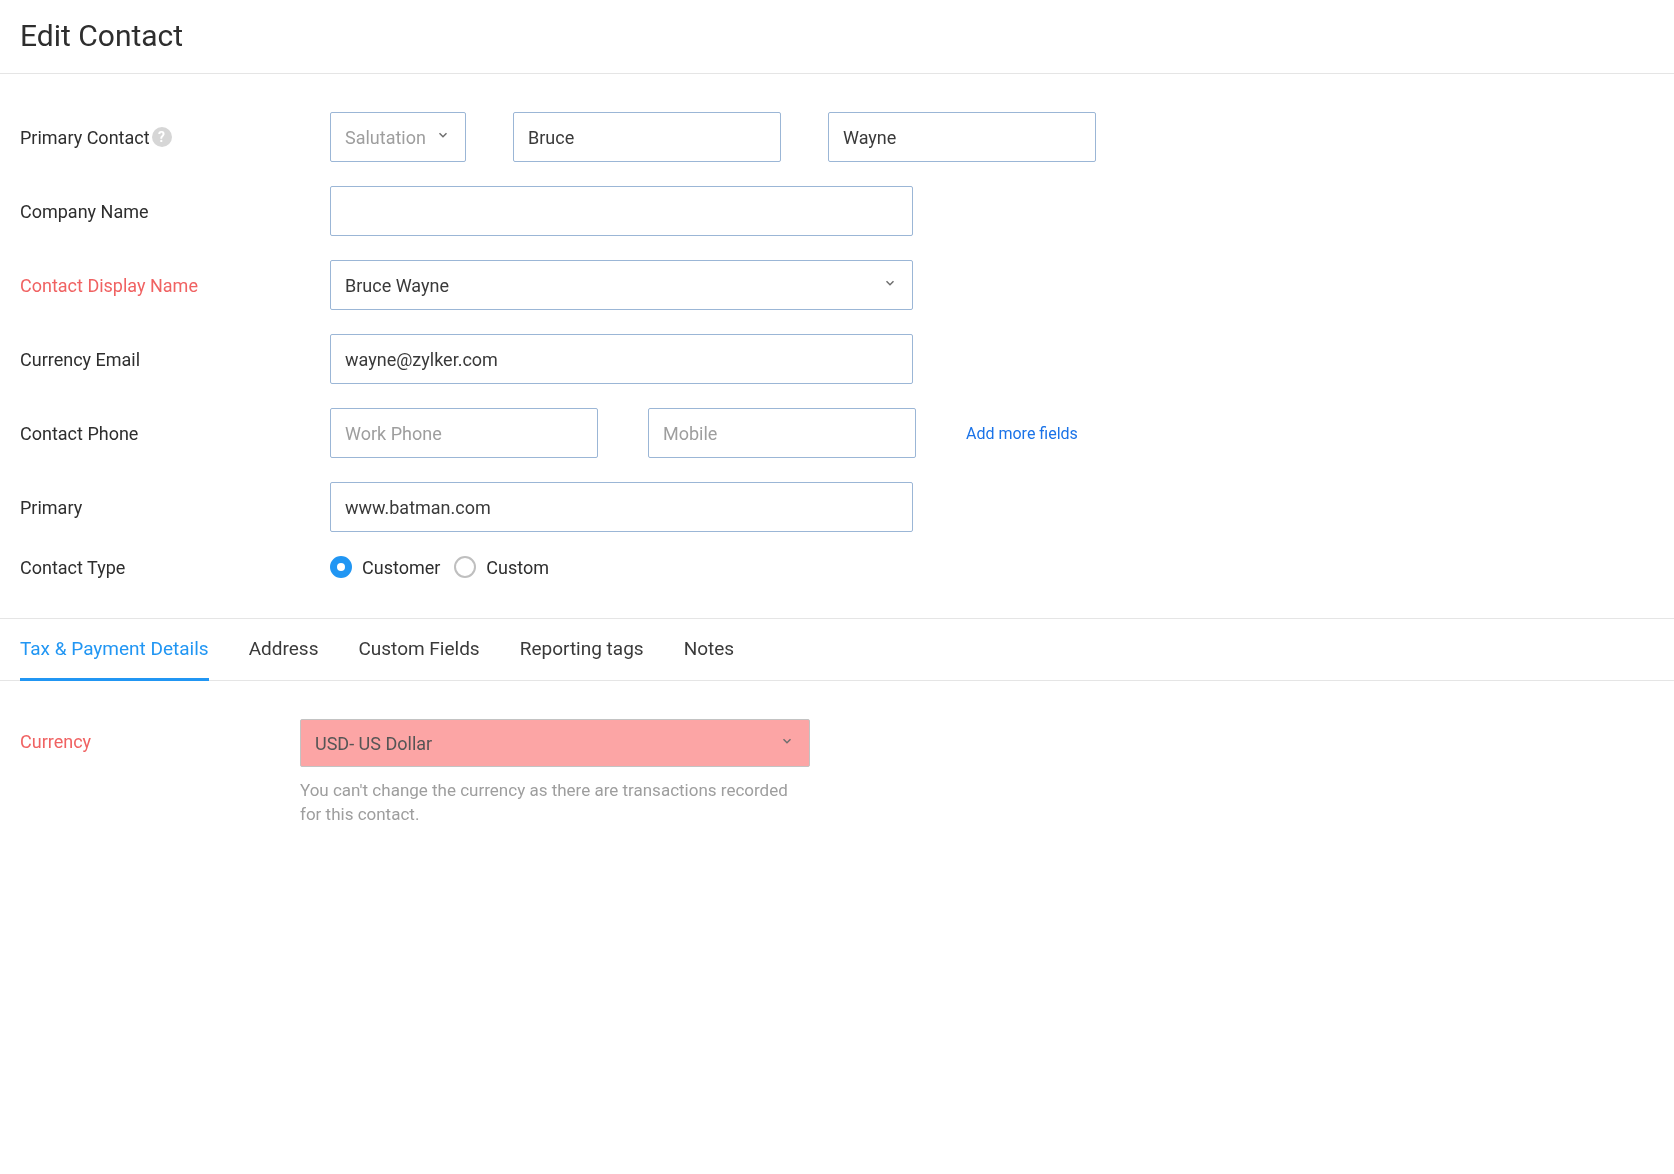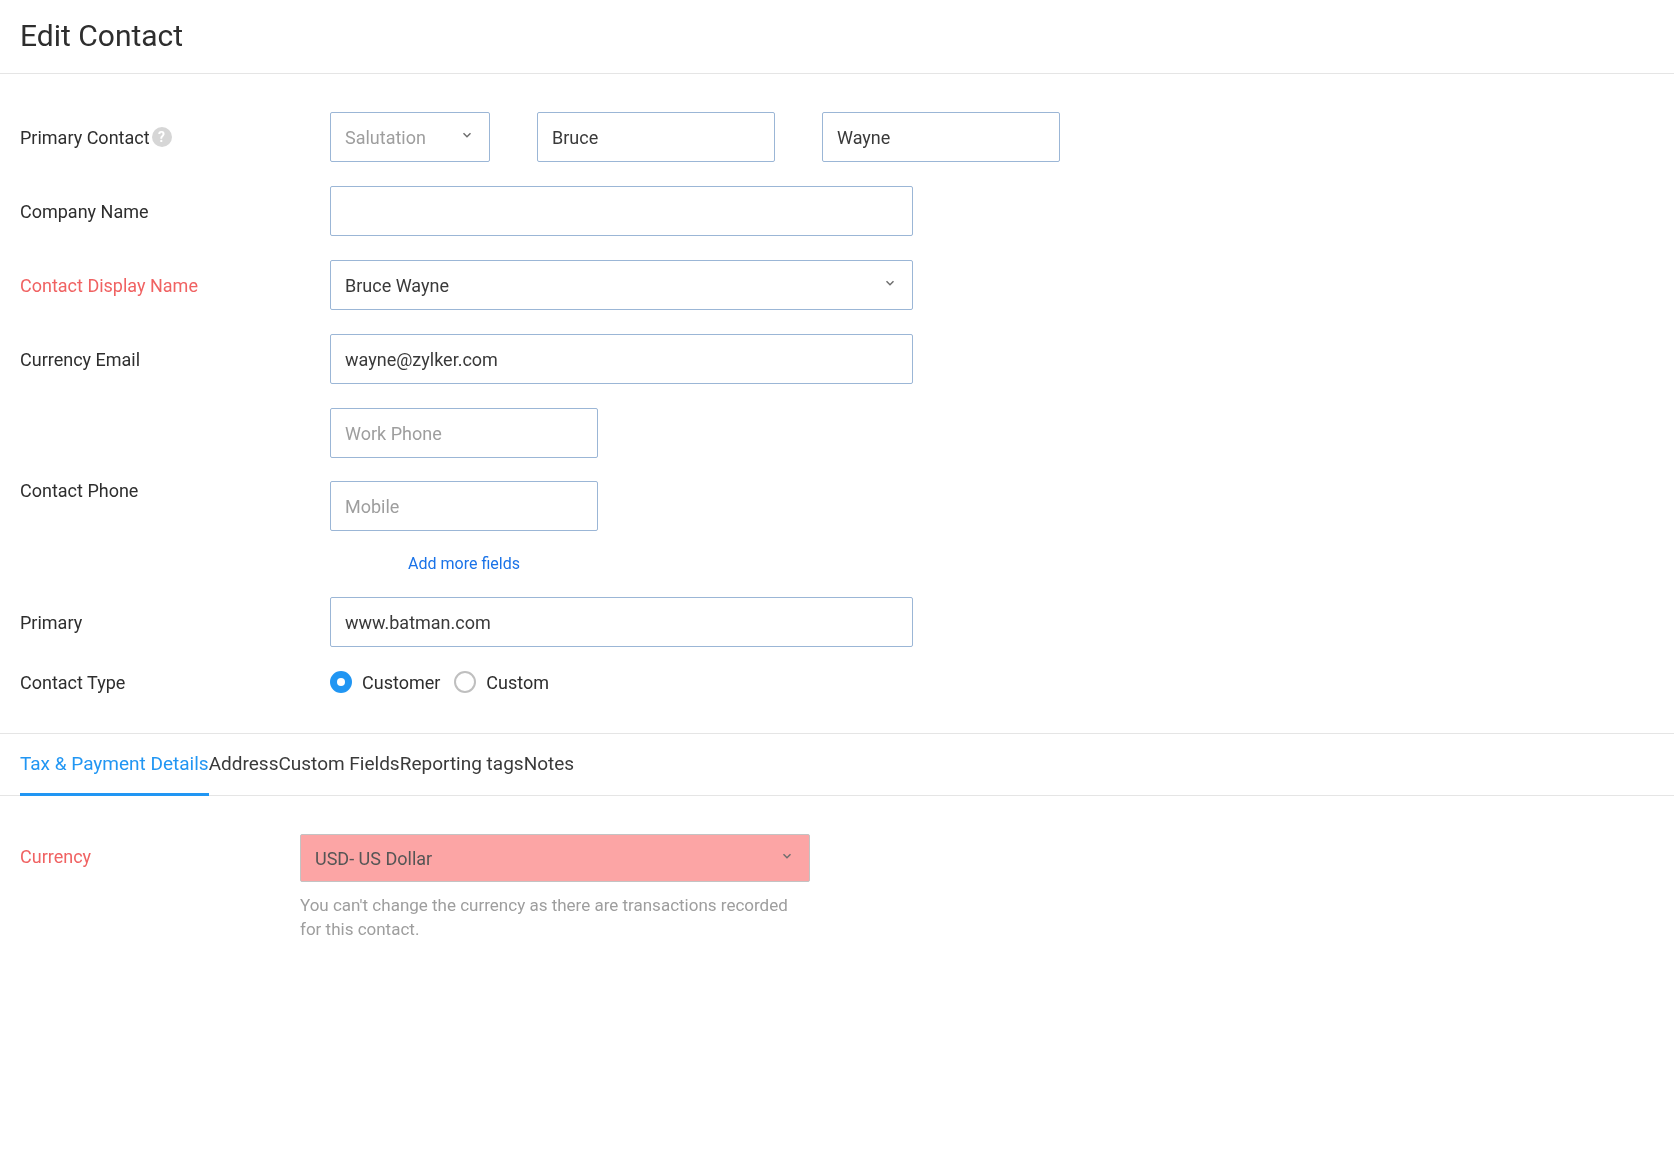--- a/index.html
+++ b/index.html
@@ -58,23 +58,23 @@
       color: #3a3a3a;
       border: 1px solid #9bb6d6;
       border-radius: 2px;
       padding: 10px 14px;
       height: 50px;
       background: #ffffff;
     }
     .text-input::placeholder {
       color: #9e9e9e;
     }
-    .input-sm { width: 238px; }
+    .input-sm { width: 268px; }
     .input-md { width: 583px; }
-    .input-salutation { width: 160px; }
+    .input-salutation { width: 136px; }
     .input-phone { width: 268px; }
     .select-wrap {
       position: relative;
       display: inline-block;
     }
     .select-wrap .arrow {
       position: absolute;
       right: 16px;
       top: 50%;
       transform: translateY(-50%);
@@ -138,20 +138,21 @@
       font-size: 18px;
       color: #2e2e2e;
     }
     .tabs-section {
       border-top: 1px solid #e5e5e5;
       border-bottom: 1px solid #e5e5e5;
       padding: 0 20px;
     }
     .tabs {
       display: flex;
+      gap: 40px;
     }
     .tab {
       padding: 18px 0;
       font-size: 19px;
       color: #3a3a3a;
       cursor: pointer;
       border-bottom: 3px solid transparent;
       margin-bottom: -1px;
     }
     .tab.active {
@@ -239,21 +240,21 @@
 
     <div class="form-row">
       <div class="label-col">Currency Email</div>
       <div class="field-col">
         <input class="text-input input-md" value="wayne@zylker.com" style="">
       </div>
     </div>
 
     <div class="form-row">
       <div class="label-col">Contact Phone</div>
-      <div class="field-col" style="gap:23px;flex-direction:column;">
+      <div class="field-col" style="gap:50px;">
         <input class="text-input input-phone" placeholder="Work Phone" style="">
         <input class="text-input input-phone" placeholder="Mobile" style="">
         <a class="link">Add more fields</a>
       </div>
     </div>
 
     <div class="form-row">
       <div class="label-col">Primary</div>
       <div class="field-col">
         <input class="text-input input-md" value="www.batman.com" style="">

